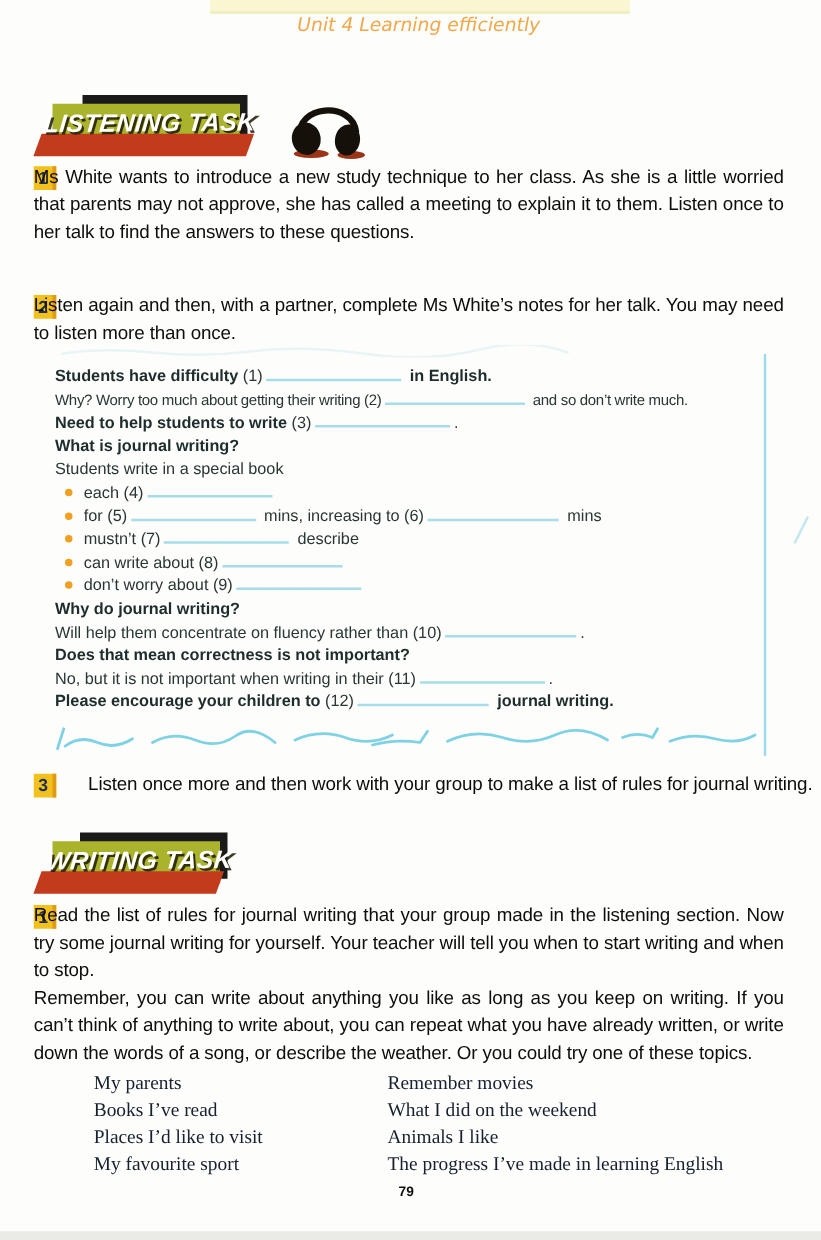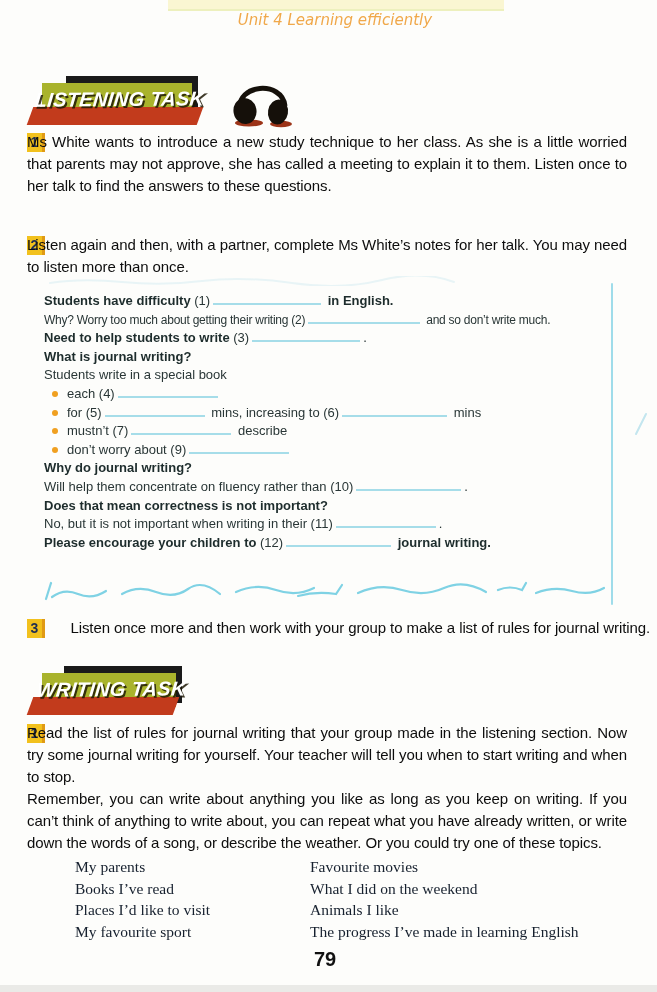--- a/index.html
+++ b/index.html
@@ -67,21 +67,21 @@
   .squiggle-top { position:absolute; left:0; top:-7px; opacity:.45; }
   .stray-mark { position:absolute; left:632px; top:412px; }
   
   .topics { position:absolute; left:75px; top:856px; width:540px; display:flex;
     font-family:"Liberation Serif",serif; font-size:15.5px; color:#16202e; }
   .topics-col { line-height:21.5px; }
   .topics-col.left { width:235px; }
   .topic-item { margin-bottom:0; }
   
   .page-number { position:absolute; left:0; top:948px; width:650px; text-align:center;
-    font-weight:700; font-size:20px; color:#111; }
+    font-weight:700; font-size:11px; color:#111; }
   .bottom-strip { position:absolute; left:0; top:985px; width:657px; height:7px; background:#eaeae7; }
 </style>
 </head>
 <body>
 
 <div class="page">
 
   <div class="top-strip"></div>
   <div class="unit-title">Unit 4 Learning efficiently</div>
 
@@ -113,20 +113,21 @@
     </svg>
     <div class="notes-lines">
         <div class="note-line"><span class="nb">Students have difficulty </span><span>(1)</span><span class="blank" style="width: 108px;"></span><span class="nb"> in English.</span></div>
         <div class="note-line condensed"><span>Why? Worry too much about getting their writing (2)</span><span class="blank" style="width: 112px;"></span><span> and so don’t write much.</span></div>
         <div class="note-line"><span class="nb">Need to help students to write </span><span>(3)</span><span class="blank" style="width: 108px;"></span><span>.</span></div>
         <div class="note-line"><span class="nb">What is journal writing?</span></div>
         <div class="note-line"><span>Students write in a special book</span></div>
         <div class="note-line"><span class="bullet"></span><span>each (4)</span><span class="blank" style="width: 100px;"></span></div>
         <div class="note-line"><span class="bullet"></span><span>for (5)</span><span class="blank" style="width: 100px;"></span><span> mins, increasing to (6)</span><span class="blank" style="width: 105px;"></span><span> mins</span></div>
         <div class="note-line"><span class="bullet"></span><span>mustn’t (7)</span><span class="blank" style="width: 100px;"></span><span> describe</span></div>
+        <div class="note-line"><span class="bullet"></span><span>can write about (8)</span><span class="blank" style="width: 96px;"></span></div>
         <div class="note-line"><span class="bullet"></span><span>don’t worry about (9)</span><span class="blank" style="width: 100px;"></span></div>
         <div class="note-line"><span class="nb">Why do journal writing?</span></div>
         <div class="note-line"><span>Will help them concentrate on fluency rather than (10)</span><span class="blank" style="width: 105px;"></span><span>.</span></div>
         <div class="note-line"><span class="nb">Does that mean correctness is not important?</span></div>
         <div class="note-line"><span>No, but it is not important when writing in their (11)</span><span class="blank" style="width: 100px;"></span><span>.</span></div>
         <div class="note-line"><span class="nb">Please encourage your children to </span><span>(12)</span><span class="blank" style="width: 105px;"></span><span class="nb"> journal writing.</span></div>
       </div>
     <svg class="squiggle-bottom" width="580" height="30" viewBox="0 0 580 30">
       <g stroke="#7fd2e4" stroke-width="2.2" fill="none" stroke-linecap="round">
         <path d="M10 24 L15 8"></path>
@@ -163,21 +164,21 @@
   </div>
 
   <div class="topics">
     <div class="topics-col left">
       <div class="topic-item">My parents</div>
       <div class="topic-item">Books I’ve read</div>
       <div class="topic-item">Places I’d like to visit</div>
       <div class="topic-item">My favourite sport</div>
     </div>
     <div class="topics-col right">
-      <div class="topic-item">Favourite movies</div>
+      <div class="topic-item">Remember movies</div>
       <div class="topic-item">What I did on the weekend</div>
       <div class="topic-item">Animals I like</div>
       <div class="topic-item">The progress I’ve made in learning English</div>
     </div>
   </div>
 
   <div class="page-number">79</div>
   <div class="bottom-strip"></div>
 </div>
 

